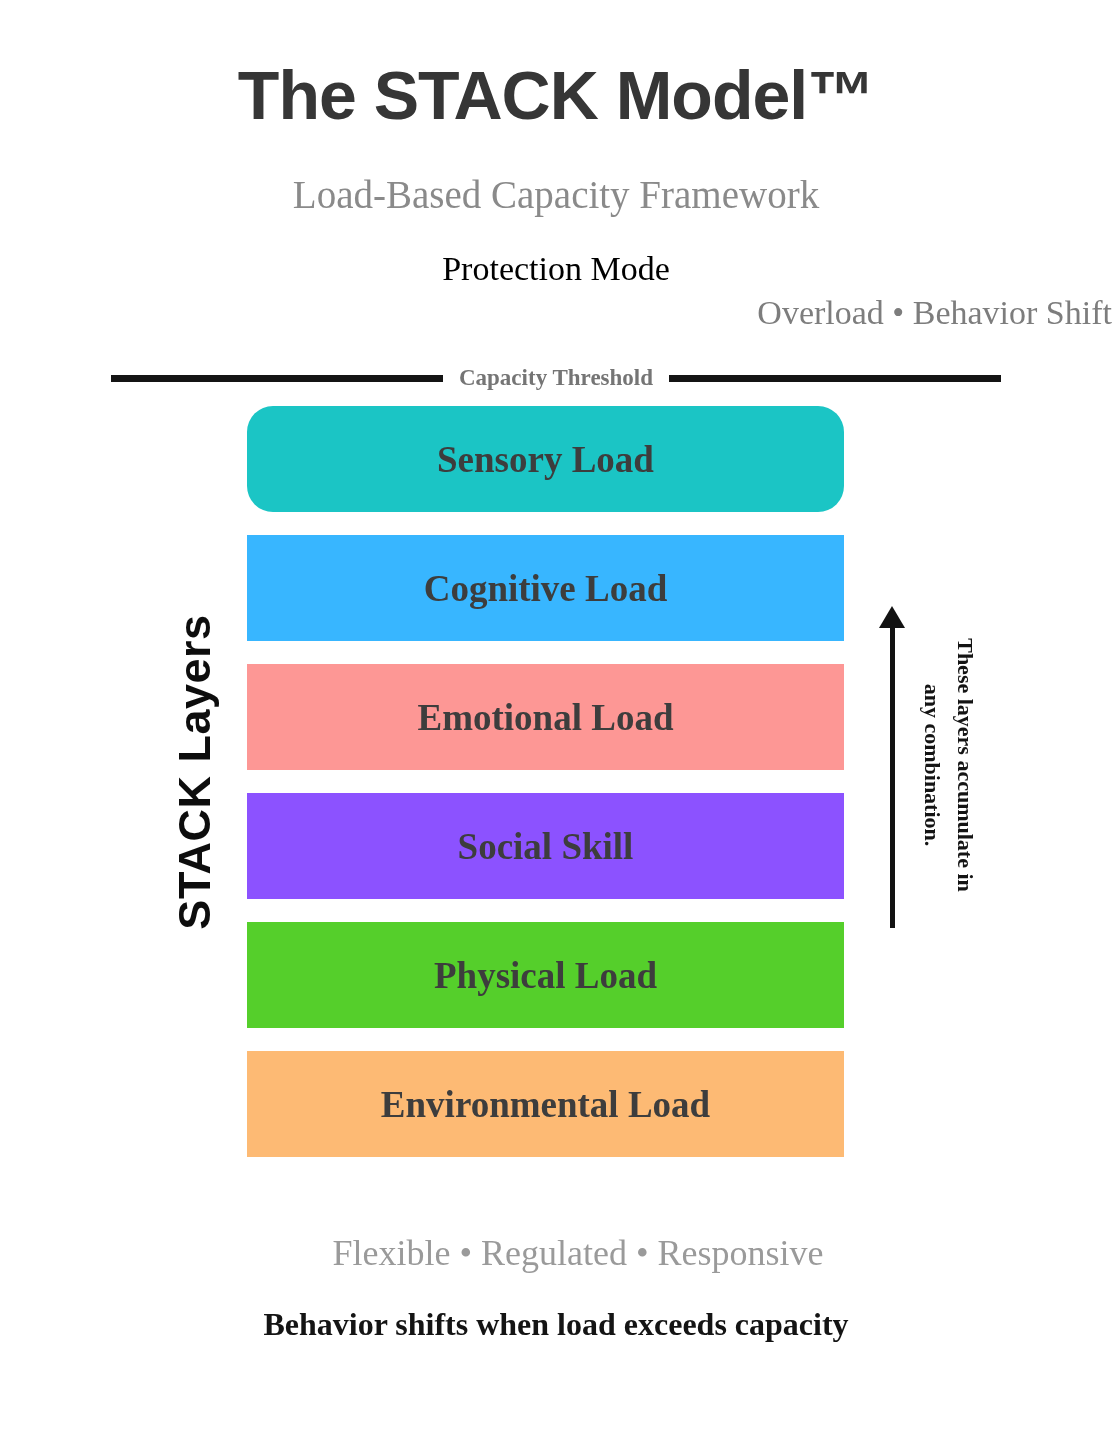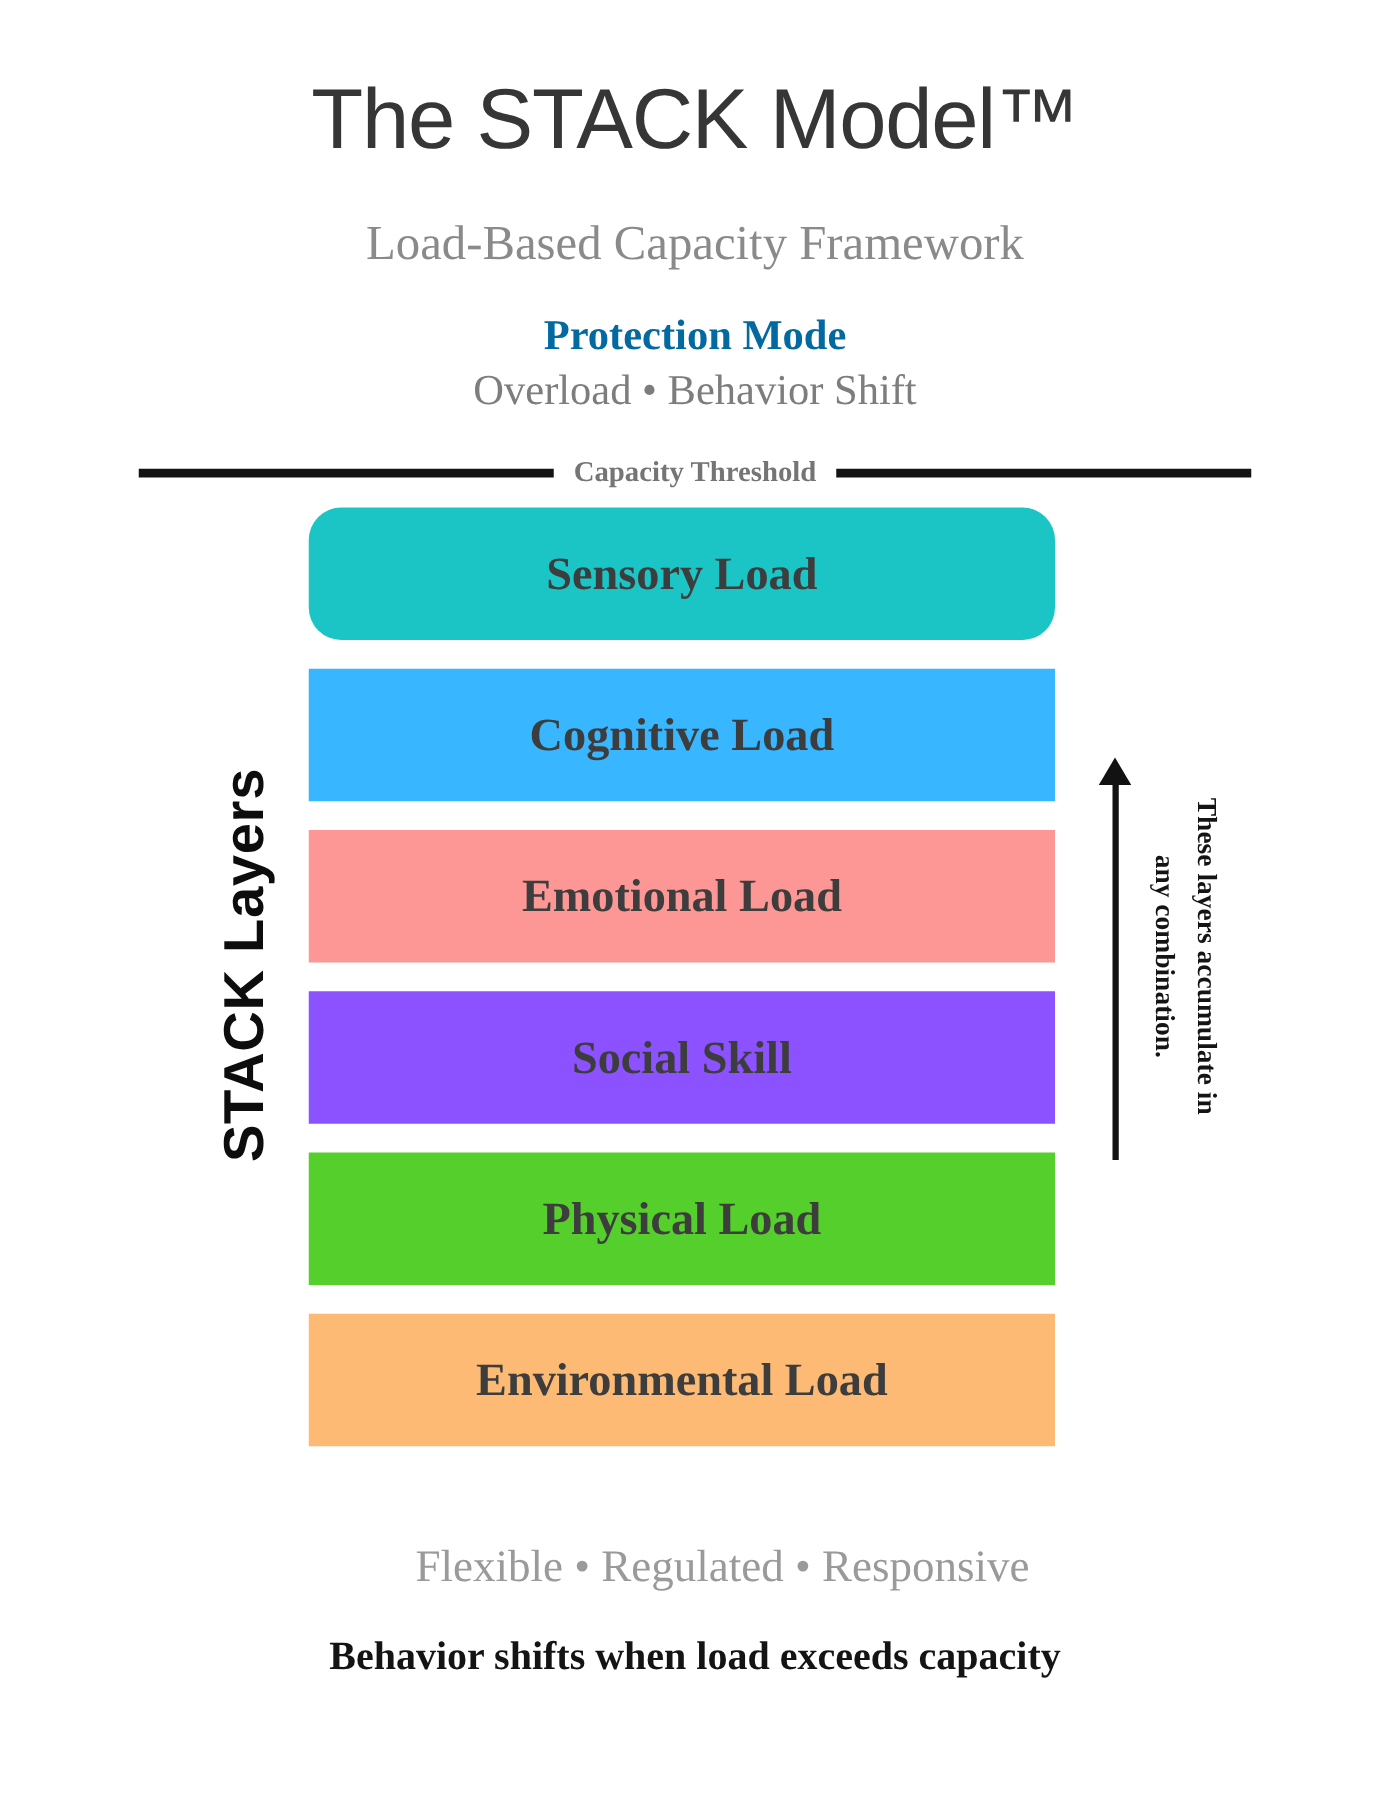--- a/index.html
+++ b/index.html
@@ -12,40 +12,41 @@
     font-family:"Liberation Serif", serif;
   }
   .centered{
     position:absolute;left:0;right:0;
     text-align:center;
     white-space:nowrap;
   }
   .main-title{
     top:56px;
     font-family:"Liberation Sans", sans-serif;
-    font-weight:400;
+    font-weight:700;
     font-size:68px;
     color:#363636;
     letter-spacing:-1px;
   }
   .main-subtitle{
     top:172px;
     font-size:39px;
     color:#8a8a8a;
   }
   .protection-title{
     top:250px;
     font-size:34px;
-    font-weight:700;
-    color:#0369a1;
+    font-weight:400;
+    color:#000000;
   }
   .protection-subtitle{
     top:294px;
     font-size:34px;
     color:#7d7d7d;
+    text-align:right;
   }
   .threshold-row{
     position:absolute;
     left:111px;top:362px;width:890px;height:32px;
     display:flex;align-items:center;justify-content:center;
     gap:16px;
   }
   .threshold-line{
     flex:1;height:7px;background:#141414;
   }

